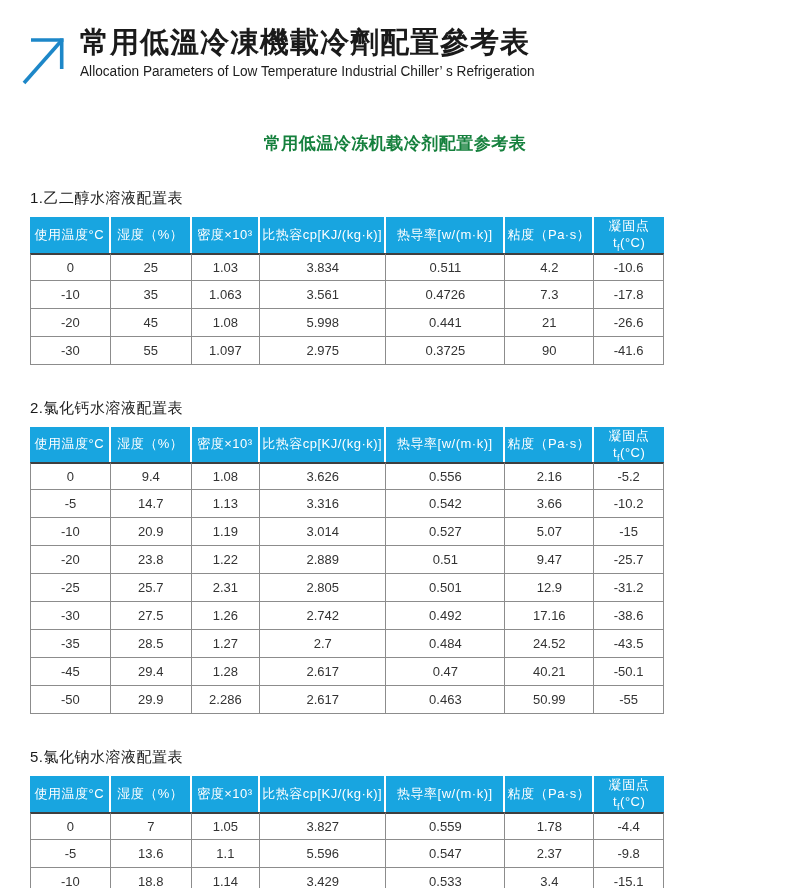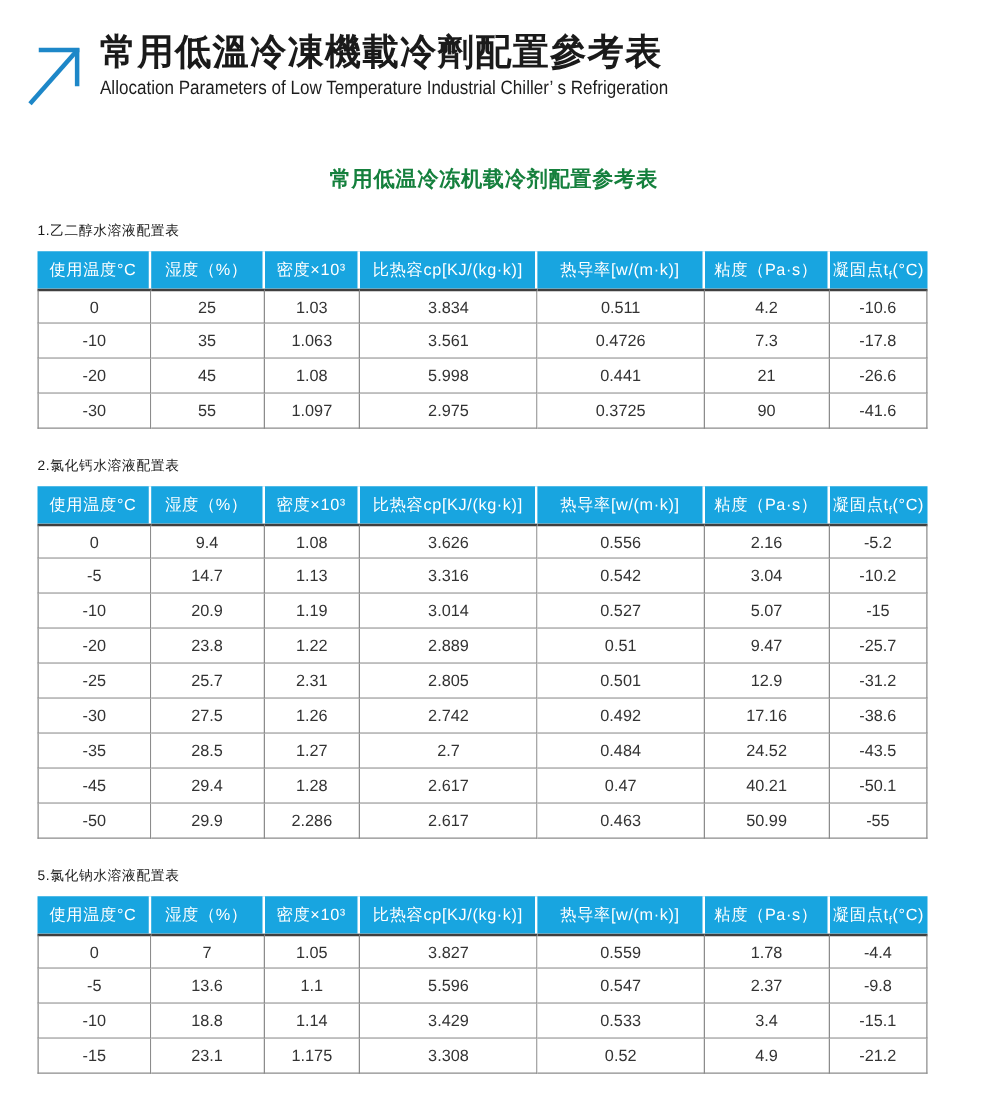--- a/index.html
+++ b/index.html
@@ -52,29 +52,29 @@
     text-align: center;
     font-size: 17px;
     font-weight: 700;
     color: #15803d;
     margin-top: 46px;
     letter-spacing: 0.5px;
   }
   .section { margin: 0 30px; }
   .section-label {
     display: block;
-    font-size: 11px;
+    font-size: 15px;
     color: var(--text-dark);
     font-weight: 500;
-    margin-top: 22px;
+    margin-top: 34px;
     margin-bottom: 9px;
     letter-spacing: 0.5px;
   }
   table {
-    width: 712px;
+    width: 634px;
     border-collapse: separate;
     border-spacing: 0;
     table-layout: fixed;
   }
   col.c1 { width: 12.75%; }
   col.c2 { width: 12.75%; }
   col.c3 { width: 10.8%; }
   col.c4 { width: 19.9%; }
   col.c5 { width: 18.8%; }
   col.c6 { width: 14.0%; }
@@ -224,21 +224,21 @@
             <td>0.556</td>
             <td>2.16</td>
             <td>-5.2</td>
           </tr>
           <tr>
             <td>-5</td>
             <td>14.7</td>
             <td>1.13</td>
             <td>3.316</td>
             <td>0.542</td>
-            <td>3.04</td>
+            <td>3.66</td>
             <td>-10.2</td>
           </tr>
           <tr>
             <td>-10</td>
             <td>20.9</td>
             <td>1.19</td>
             <td>3.014</td>
             <td>0.527</td>
             <td>5.07</td>
             <td>-15</td>

